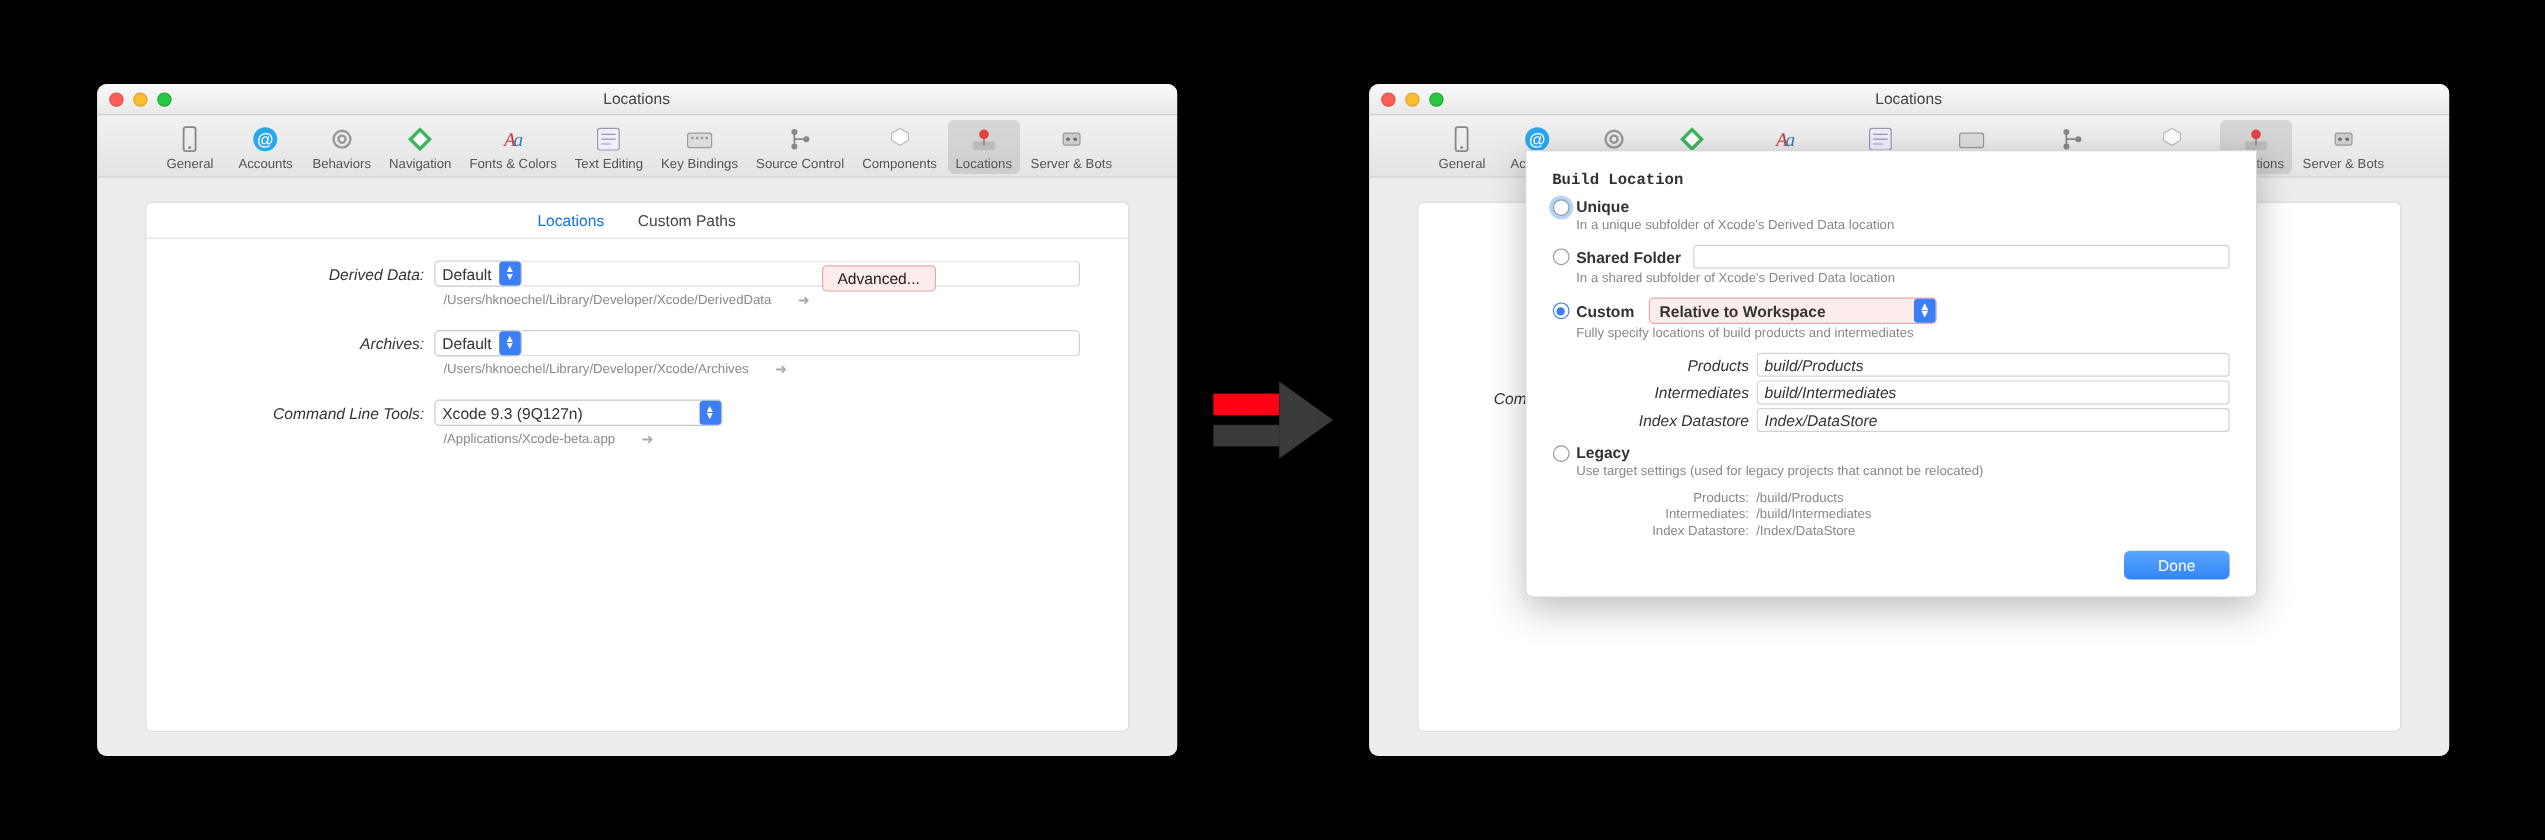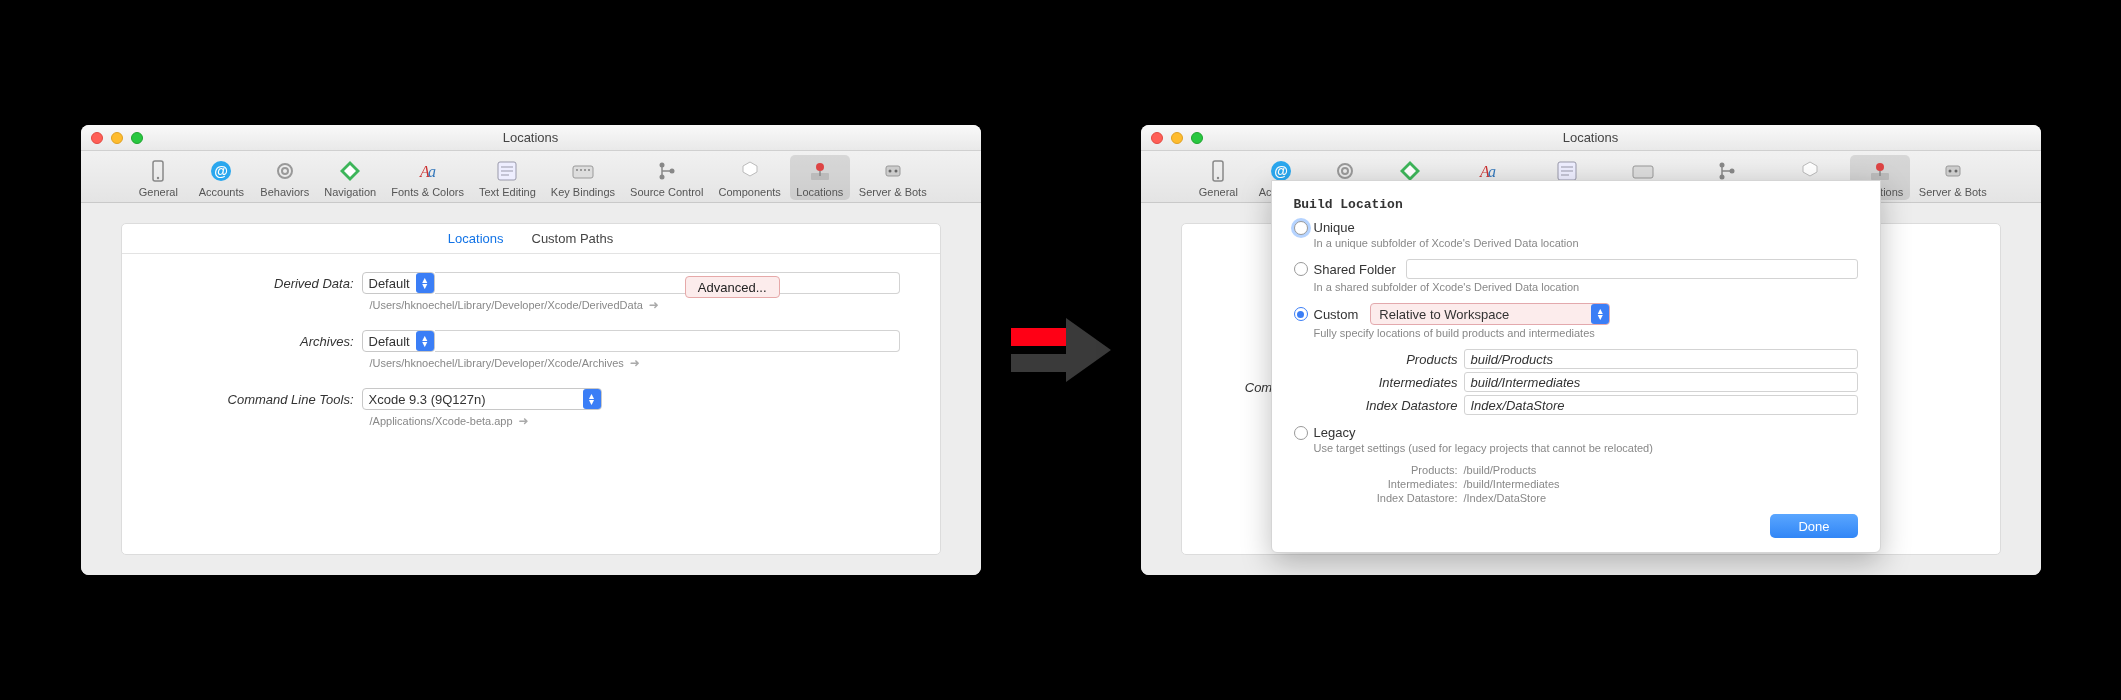--- a/index.html
+++ b/index.html
@@ -14,21 +14,21 @@
   }
   .stage {
     position: absolute; inset: 0;
     display: flex;
     align-items: center;
     justify-content: center;
     gap: 30px;
   }
   .window {
     width: 900px;
-    height: 450px;
+    height: 560px;
     background: #ededed;
     border-radius: 8px;
     box-shadow: 0 14px 40px rgba(0,0,0,0.45);
     display: flex;
     flex-direction: column;
     overflow: hidden;
     position: relative;
   }
   
   .titlebar {
@@ -81,21 +81,21 @@
     border-bottom:1px solid #e3e3e3;
     font-size:13px;
     gap: 28px;
     padding: 7px 0;
   }
   .segtab { color:#444; }
   .segtab.active { color:#1273e6; font-weight:400; }
   .form-area { padding: 18px 40px; }
   .row { display:flex; align-items:center; margin-bottom:4px; }
   .row .label { width: 200px; text-align:right; padding-right:8px; color:#333; font-size:13px;font-style:italic; }
-  .path-row { margin: 3px 0 18px 208px; font-size:11px; color:#888; display:flex; align-items:center; gap:6px;}
+  .path-row { margin: 3px 0 18px 208px; font-size:11px; color:#888; display:flex; align-items:center; gap:22px;}
   .path-row .arrow{ color:#aaa; font-size:12px;}
   .select {
     display:inline-flex; align-items:center; height:22px;
     border:1px solid #c8c8c8; border-radius:4px; background:#fff;
     padding: 0 0 0 6px; font-size:13px;
   }
   .select .val{padding-right:6px;}
   .select .chev {
     width:18px;height:20px;
     background:#3b7ef6;
@@ -127,21 +127,21 @@
     position:absolute;
     top:55px; left:130px; right:160px;
     background:#fff;
     border-radius:0 0 6px 6px;
     box-shadow:0 10px 30px rgba(0,0,0,0.25);
     border:1px solid #d5d5d5;
     padding:16px 22px 14px;
     font-size:13px;
   }
   .sheet h4{font-size:13px;font-weight:600;margin-bottom:8px;font-family:Liberation Mono, monospace;}
-  .radio-row{display:flex;align-items:center;gap:6px;margin:5px 0 2px;}
+  .radio-row{display:flex;align-items:center;gap:6px;margin:5px 0 2px;font-weight:bold;}
   .radio{
     width:14px;height:14px;border:1px solid #999;border-radius:50%;background:#fff;
     display:inline-flex;align-items:center;justify-content:center;
   }
   .radio.checked{border-color:#3b7ef6;}
   .radio.checked::after{content:"";width:7px;height:7px;border-radius:50%;background:#3b7ef6;}
   .radio.hl{box-shadow:0 0 0 3px rgba(44,130,255,.35);}
   .sheet .desc{font-size:11px;color:#888;margin:1px 0 10px 20px;}
   .shared-input{flex:1;height:20px;border:1px solid #d3d3d3;border-radius:3px;margin-left:4px;}
   .custom-select{

